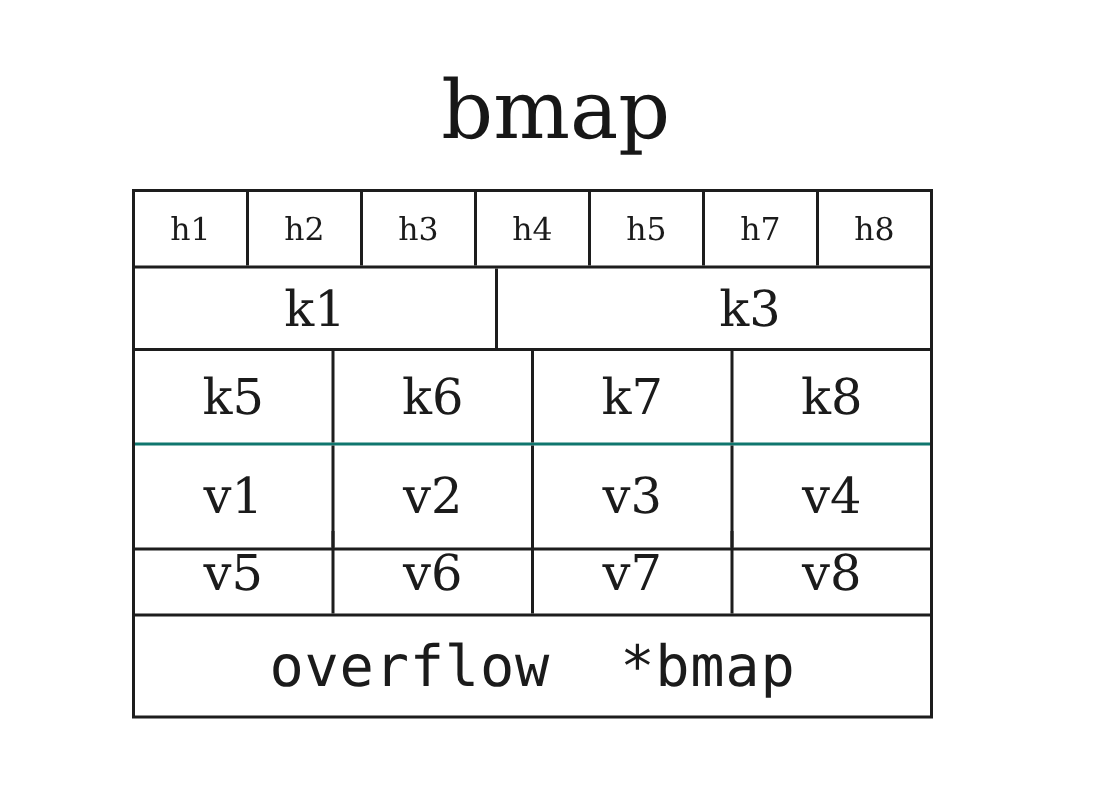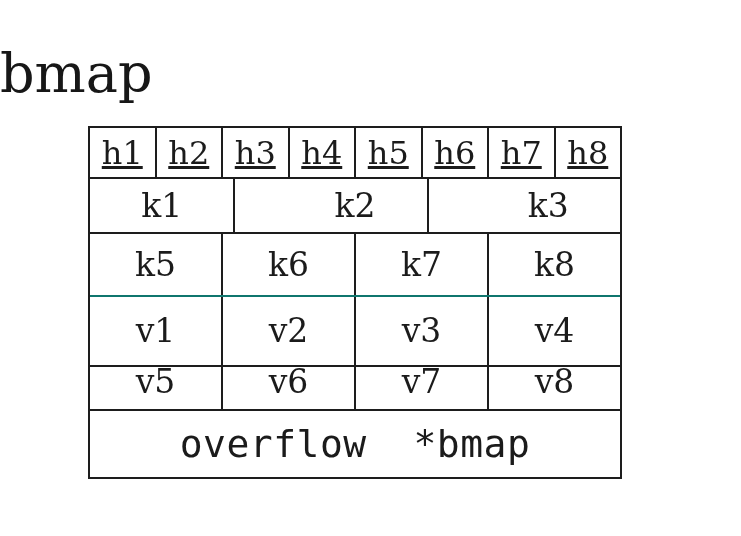--- a/index.html
+++ b/index.html
@@ -23,20 +23,21 @@
     width: 741px;
     height: 536px;
   }
 
   
   #title {
     position: absolute;
     left: 0;
     top: 44px;
     width: 741px;
+    text-align: center;
     font-family: "DejaVu Serif", "Liberation Serif", serif;
     font-size: 54px;
     line-height: 60px;
     font-weight: 400;
     letter-spacing: 0px;
     color: #171717;
     white-space: pre;
   }
 
   
@@ -71,23 +72,22 @@
 
   
   #header-band {
     top: 0;
     height: 51px;
     border-bottom: 2px solid #1d1d1d;
   }
   #header-band .cell {
     flex: 1 1 0;
     border-right: 2px solid #1d1d1d;
-    font-size: 32px;
+    font-size: 21px;
     line-height: 34px;
-    text-decoration: underline;
   }
   #header-band .cell:last-child {
     border-right: none;
   }
 
   
   #key-band-1 {
     top: 51px;
     height: 55px;
     border-bottom: 2px solid #1d1d1d;
@@ -149,28 +149,26 @@
   <div id="title">bmap</div>
 
   <div id="bmap-table">
 
     <div class="band" id="header-band">
       <div class="cell">h1</div>
       <div class="cell">h2</div>
       <div class="cell">h3</div>
       <div class="cell">h4</div>
       <div class="cell">h5</div>
-      <div class="cell">h6</div>
       <div class="cell">h7</div>
       <div class="cell">h8</div>
     </div>
 
     <div class="band" id="key-band-1">
       <div class="cell">k1</div>
-      <div class="cell">k2</div>
       <div class="cell">k3</div>
     </div>
 
     <div class="band" id="key-band-2">
       <div class="cell">k5</div>
       <div class="cell">k6</div>
       <div class="cell">k7</div>
       <div class="cell">k8</div>
     </div>
 

